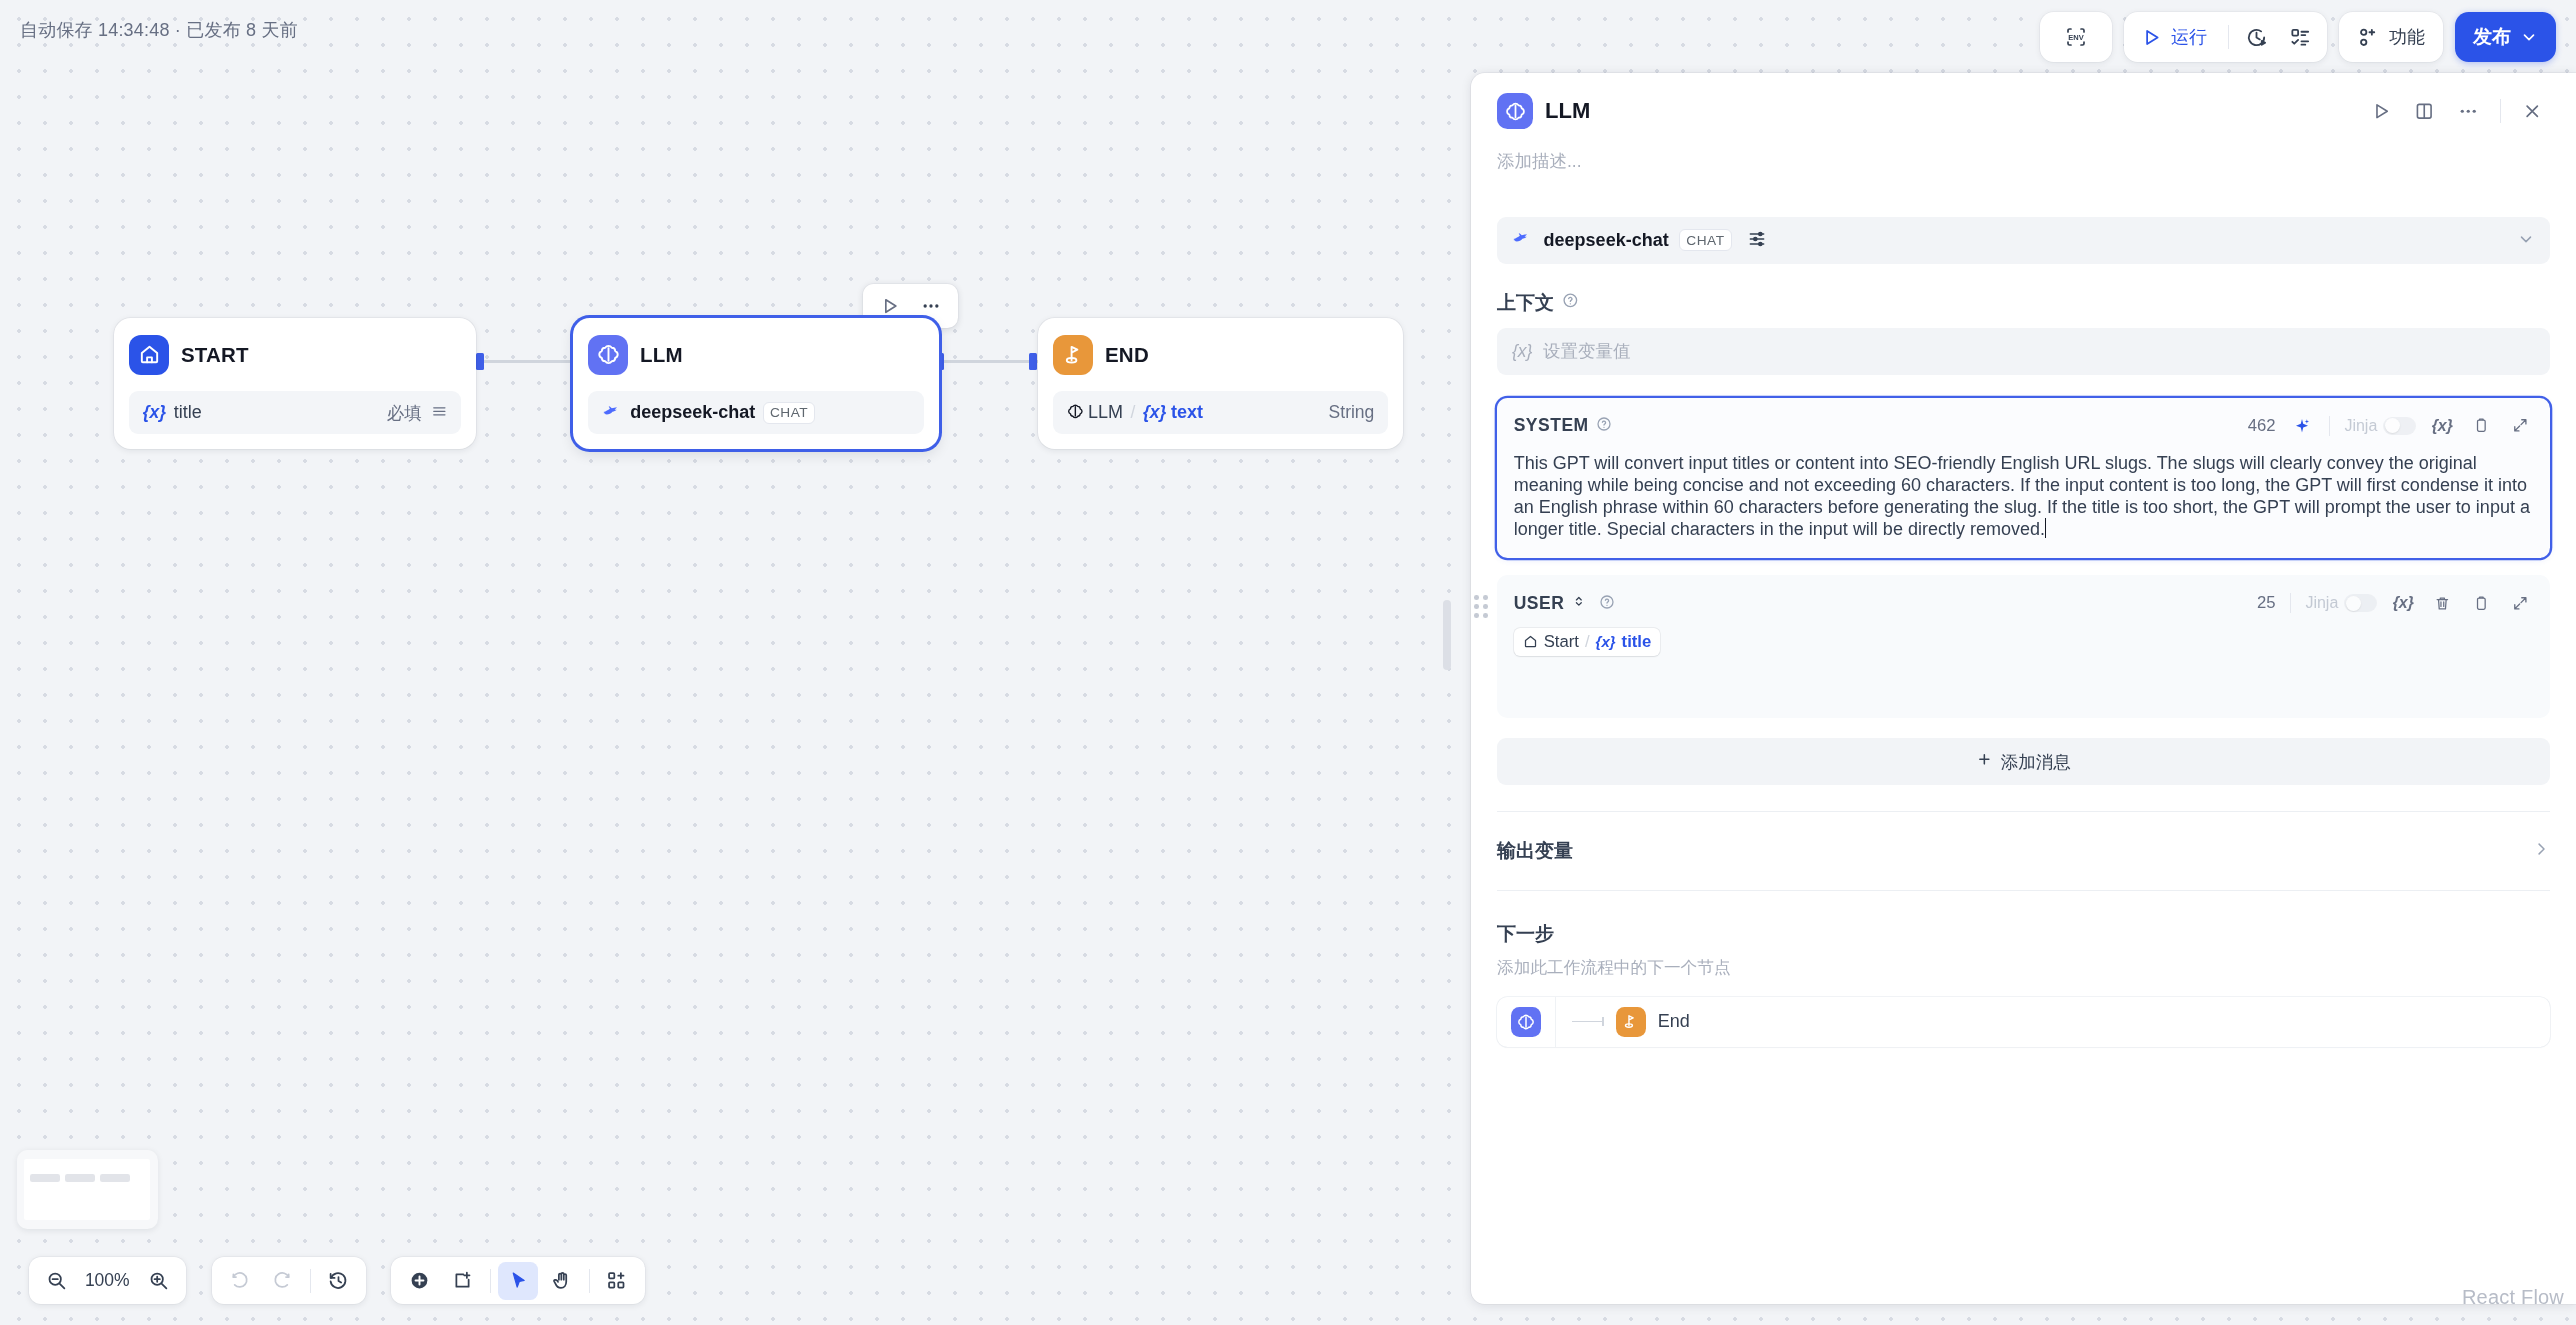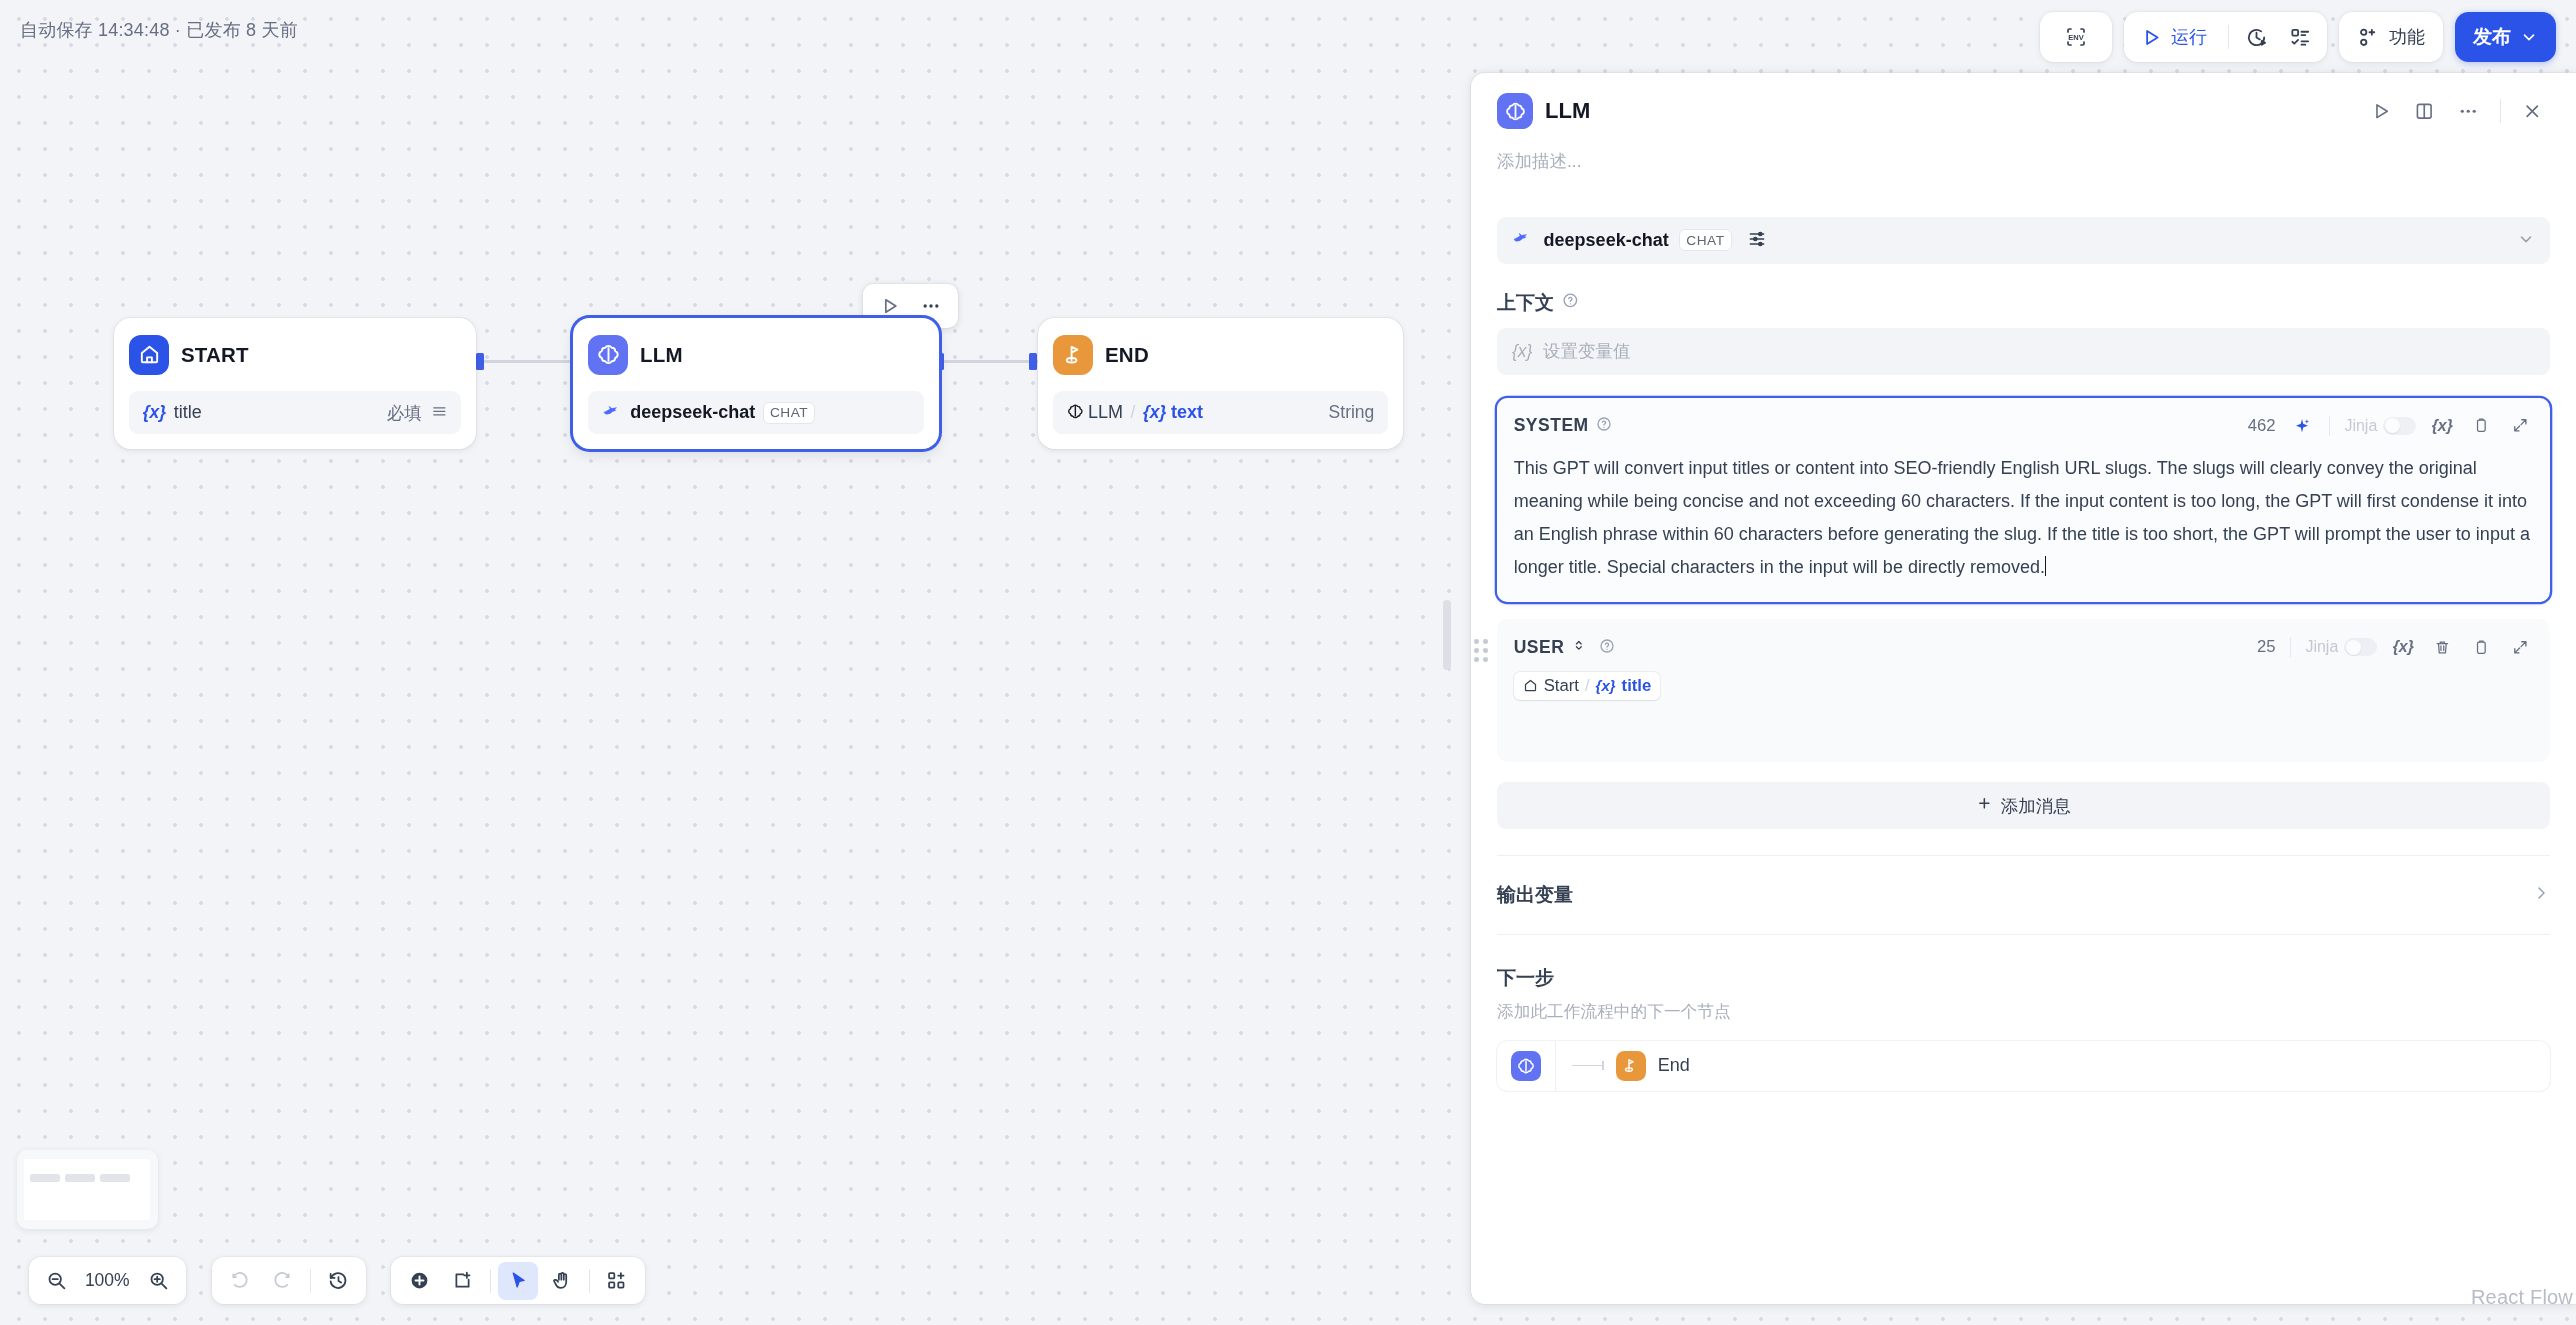--- a/index.html
+++ b/index.html
@@ -123,21 +123,21 @@
   .bb-card {
     background: #fff; border-radius: 12px; height: 47px;
     box-shadow: 0 1.5px 6px rgba(16,24,40,.08), 0 0 0 0.8px rgba(16,24,40,.04);
     display: flex; align-items: center; padding: 0 7.6px; gap: 3px; margin-left: 12px;
   }
   .bb-btn { width: 40px; height: 38px; display:flex; align-items:center; justify-content:center; border-radius: 7.6px; }
   .bb-btn.active { background: #dfe7fd; }
   .zoom-val { font-size: 17.5px; color: #354052; padding: 0 3px; min-width: 56px; text-align: center; font-weight: 500;}
 
   .watermark {
-    position: absolute; right: 3px; bottom: -4.6px;
+    position: absolute; right: 12px; bottom: -4.6px;
     font-size: 20px; color: #b7bcc7; letter-spacing: 0.2px;
   }
 
   
   #panel {
     position: absolute; right: 0; top: 73px;
     width: 1105px; height: 1231px;
     background: #fff; border-radius: 13.7px 0 0 13.7px;
     box-shadow: 0 1.5px 10.6px rgba(16,24,40,.10), 0 0 0 0.8px rgba(16,24,40,.05);
     overflow: hidden;
@@ -185,21 +185,21 @@
     display:flex; align-items:center; gap: 6px; opacity: .55;
   }
   .jinja-txt { font-size: 16px; color: #98a2b3; }
   .jinja-tgl { width: 33px; height: 18px; background: #e4e7ec; border-radius: 9px; position: relative; }
   .jinja-tgl::after {
     content:""; position:absolute; left: 1.5px; top: 1.5px;
     width: 15px; height: 15px; border-radius: 50%; background: #fff;
     box-shadow: 0 0.8px 1.5px rgba(0,0,0,.18);
   }
   .pb-text {
-    margin-top: 13.7px; font-size: 18px; line-height: 33px; color: #354052;
+    margin-top: 13.7px; font-size: 18px; line-height: 22px; color: #354052;
   }
   .caret { display:inline-block; width: 1.5px; height: 20px; background: #141824; vertical-align: -3px; }
 
   .var-chip {
     display: inline-flex; align-items: center; gap: 6px;
     background: #fff; border-radius: 6px; padding: 3.8px 9px;
     box-shadow: 0 0.8px 1.5px rgba(16,24,40,.08), 0 0 0 0.8px rgba(16,24,40,.06);
     font-size: 16.7px; color: #354052; margin-top: 12px;
   }
   .var-chip .slash { color: #d0d5dd; }

